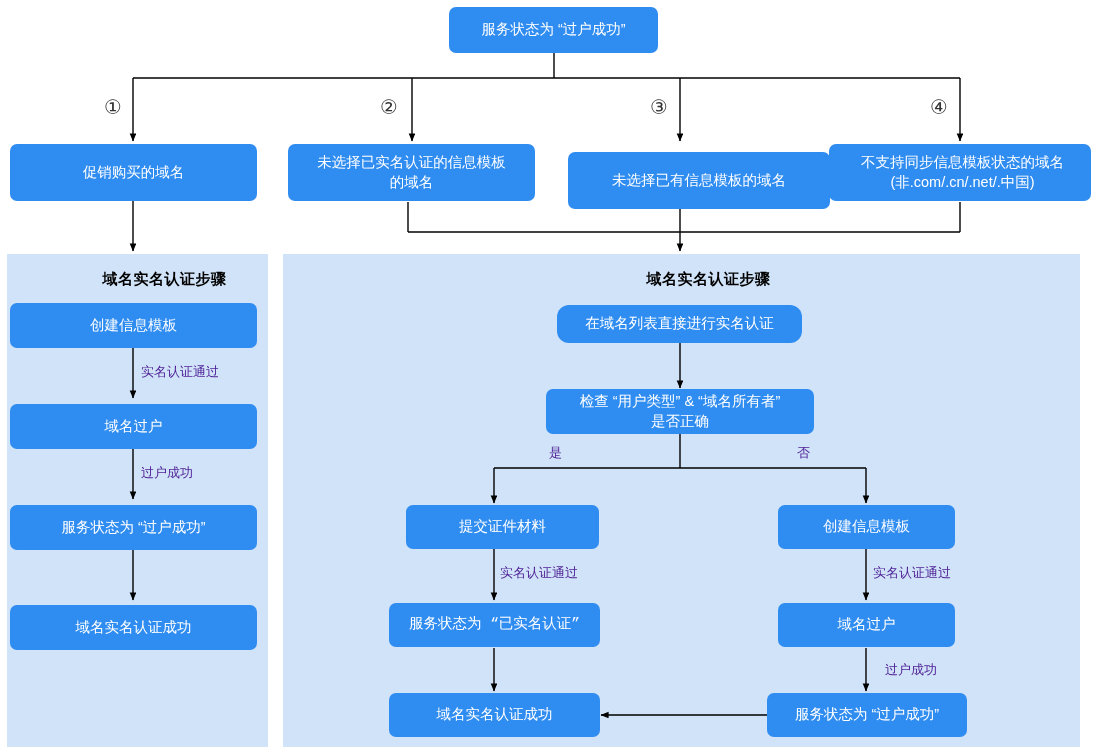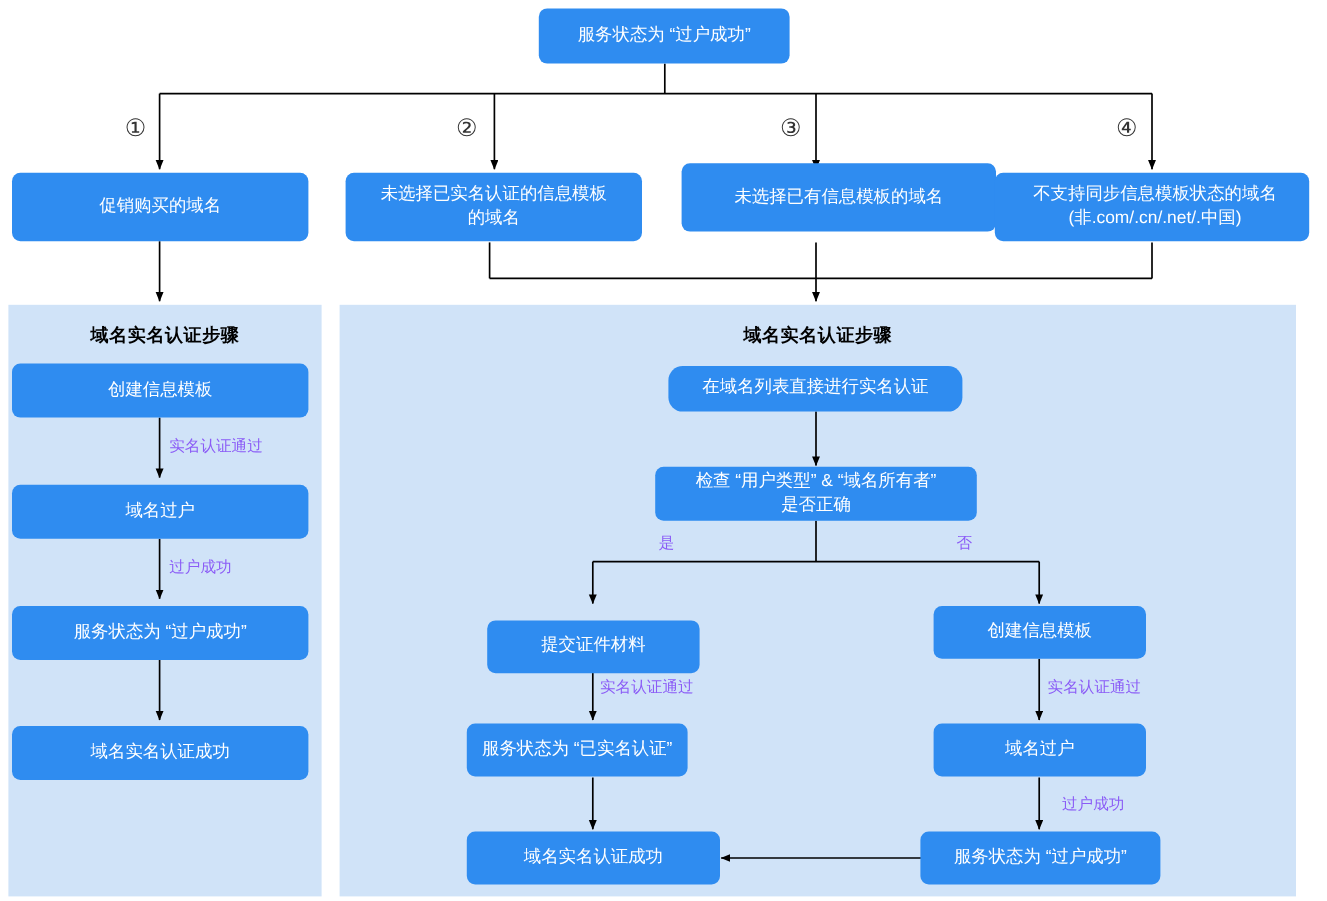--- a/index.html
+++ b/index.html
@@ -22,40 +22,41 @@
     background: #d0e3f8;
   }
   .panel-title {
     position: absolute;
     font-weight: bold;
     font-size: 15px;
     color: #000000;
     text-align: center;
     letter-spacing: 0.5px;
     white-space: nowrap;
+    padding-left: 27px;
   }
   .node {
     position: absolute;
     background: #2f8cf0;
     color: #ffffff;
     border-radius: 7px;
     display: flex;
     align-items: center;
     justify-content: center;
     text-align: center;
     font-size: 14.5px;
     line-height: 1.32;
     box-sizing: border-box;
     padding: 2px 6px;
     white-space: pre-line;
   }
   .edge-label {
     position: absolute;
     font-size: 13px;
-    color: #8b5cf6;
+    color: #4c1d95;
     white-space: nowrap;
   }
   .circ-num {
     position: absolute;
     font-size: 20px;
     color: #333333;
     line-height: 1;
   }
   svg.wires {
     position: absolute;
@@ -122,21 +123,21 @@
   <div class="node" style="left:449px; top:7px; width:209px; height:46px;">服务状态为 “过户成功”</div>
 
   <div class="circ-num" style="left:104px; top:97px;">①</div>
   <div class="circ-num" style="left:380px; top:97px;">②</div>
   <div class="circ-num" style="left:650px; top:97px;">③</div>
   <div class="circ-num" style="left:930px; top:97px;">④</div>
 
   <div class="node" style="left:288px; top:144px; width:247px; height:57px;">未选择已实名认证的信息模板
 的域名</div>
   <div class="node" style="left:10px; top:144px; width:247px; height:57px;">促销购买的域名</div>
-  <div class="node" style="left:568px; top:136px; width:262px; height:57px;">未选择已有信息模板的域名</div>
+  <div class="node" style="left:568px; top:152px; width:262px; height:57px;">未选择已有信息模板的域名</div>
   <div class="node" style="left:829px; top:144px; width:262px; height:57px;padding-left:11px;">不支持同步信息模板状态的域名
 (非.com/.cn/.net/.中国)</div>
 
   <div class="panel-title" style="left:7px; top:270px; width:261px;">域名实名认证步骤</div>
 
   <div class="node" style="left:10px; top:303px; width:247px; height:45px;">创建信息模板</div>
   <div class="edge-label" style="left:141px; top:363px;">实名认证通过</div>
 
   <div class="node" style="left:10px; top:404px; width:247px; height:45px;">域名过户</div>
   <div class="edge-label" style="left:141px; top:464px;">过户成功</div>
@@ -148,24 +149,24 @@
   <div class="panel-title" style="left:283px; top:270px; width:797px;">域名实名认证步骤</div>
 
   <div class="node" style="left:557px; top:305px; width:245px; height:38px;border-radius:12px;">在域名列表直接进行实名认证</div>
 
   <div class="node" style="left:546px; top:389px; width:268px; height:45px;">检查 “用户类型” &amp; “域名所有者”
 是否正确</div>
 
   <div class="edge-label" style="left:549px; top:444px;">是</div>
   <div class="edge-label" style="left:797px; top:444px;">否</div>
 
-  <div class="node" style="left:406px; top:505px; width:177px; height:44px;margin-top:12px;">提交证件材料</div>
+  <div class="node" style="left:406px; top:505px; width:193px; height:44px;">提交证件材料</div>
   <div class="edge-label" style="left:500px; top:564px;">实名认证通过</div>
 
-  <div class="node" style="left:389px; top:603px; width:184px; height:44px;">服务状态为 “已实名认证”</div>
+  <div class="node" style="left:389px; top:603px; width:211px; height:44px;font-family:Liberation Mono, monospace;">服务状态为 “已实名认证”</div>
 
   <div class="node" style="left:389px; top:693px; width:211px; height:44px;">域名实名认证成功</div>
 
   <div class="node" style="left:778px; top:505px; width:177px; height:44px;">创建信息模板</div>
   <div class="edge-label" style="left:873px; top:564px;">实名认证通过</div>
 
   <div class="node" style="left:778px; top:603px; width:177px; height:44px;">域名过户</div>
   <div class="edge-label" style="left:885px; top:661px;">过户成功</div>
 
   <div class="node" style="left:767px; top:693px; width:200px; height:44px;">服务状态为 “过户成功”</div>

